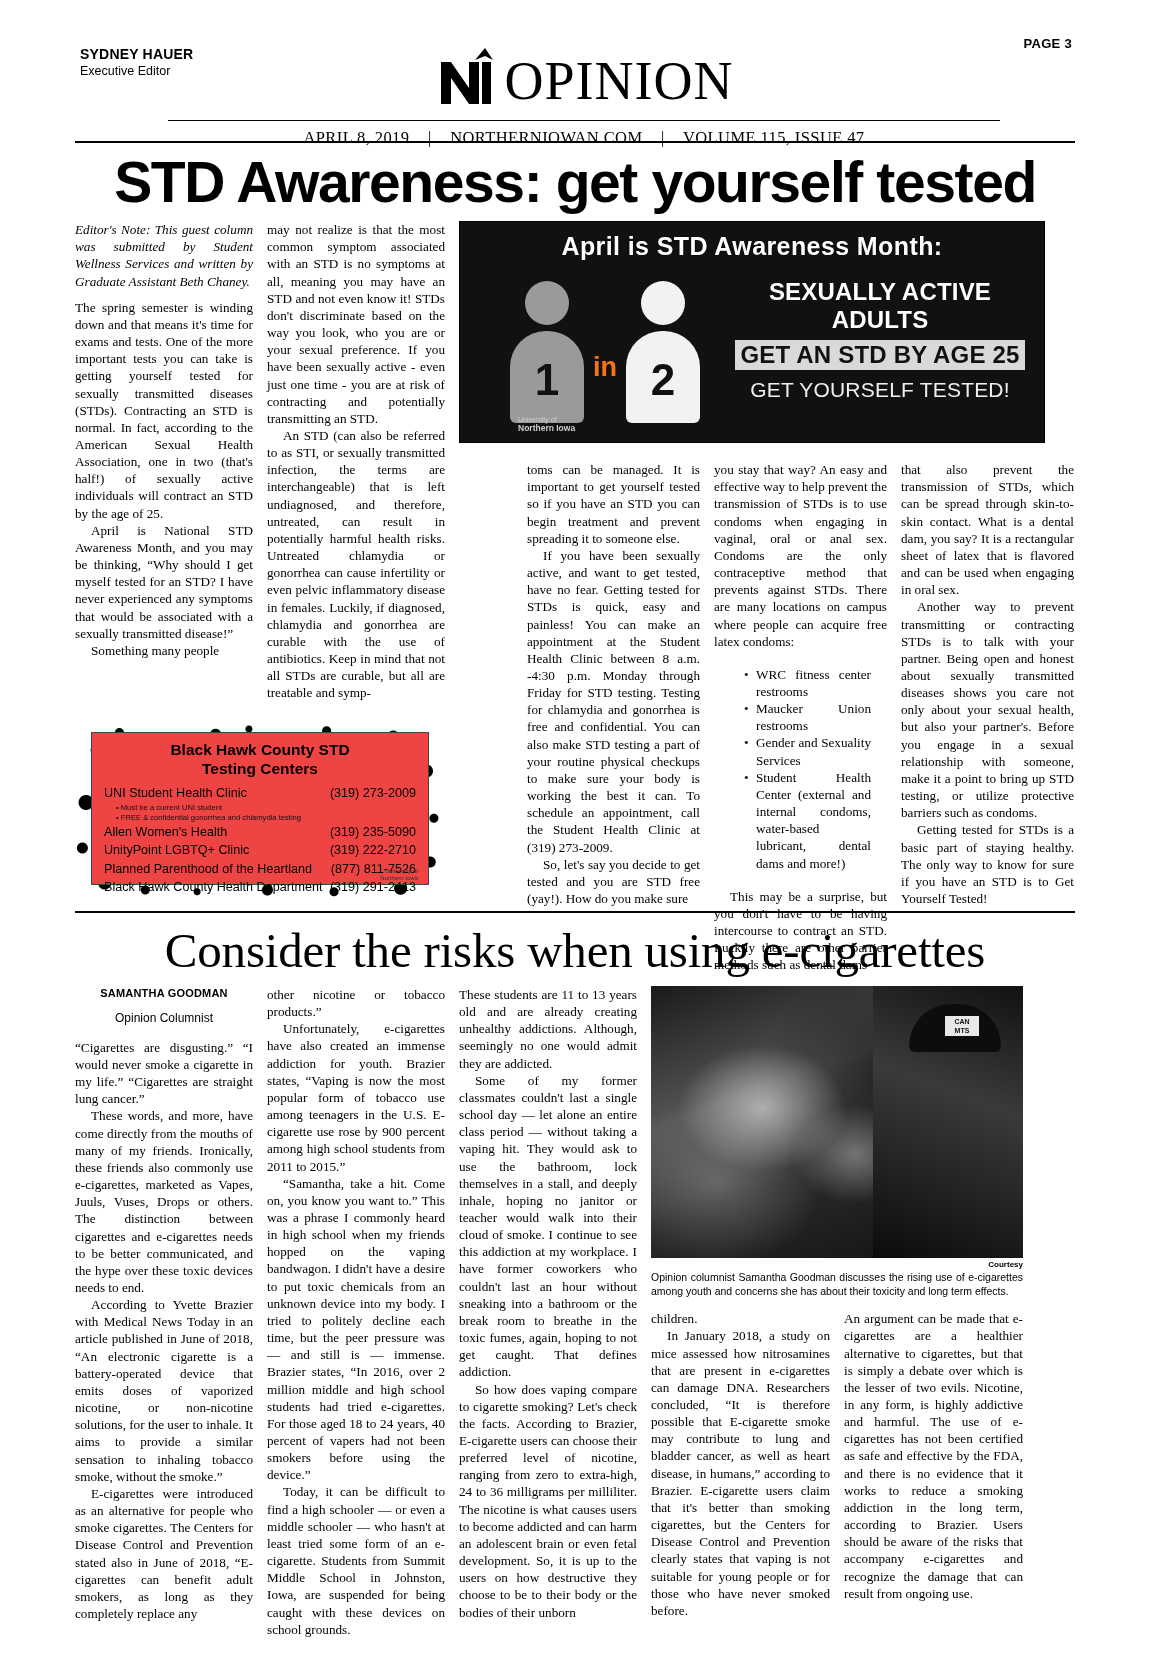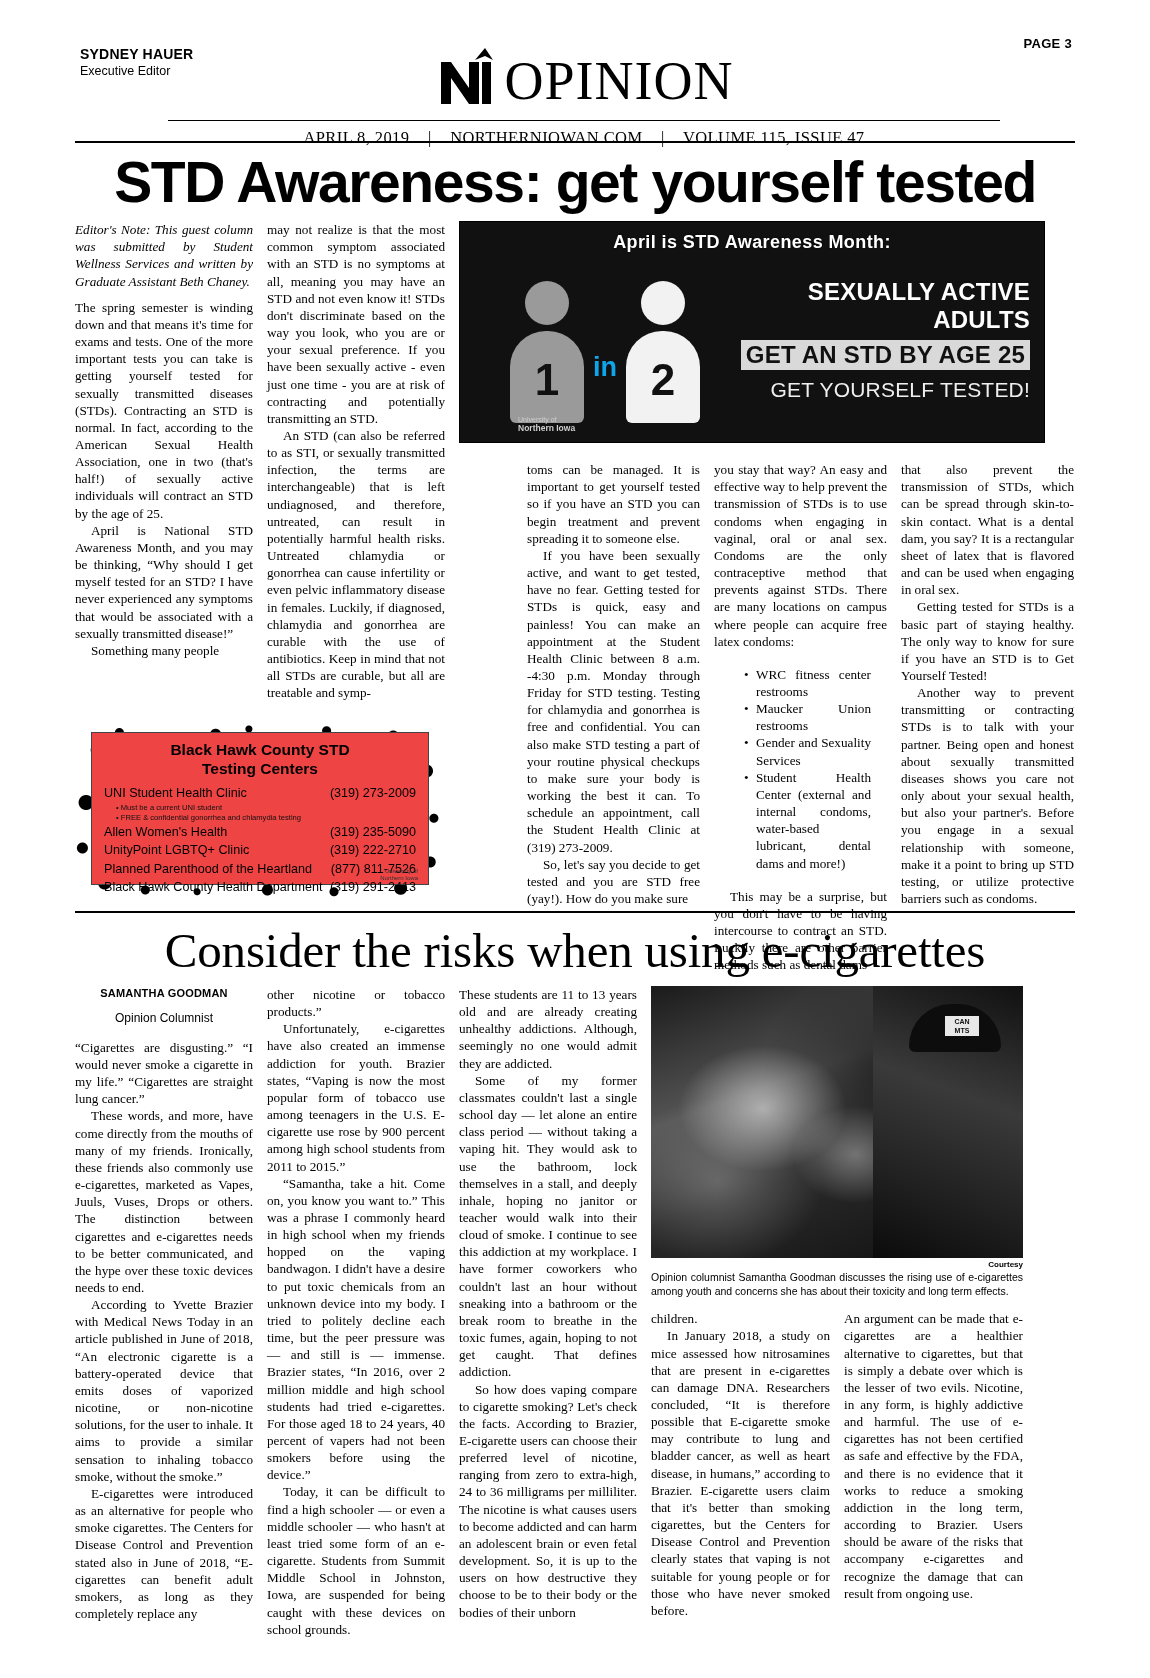--- a/index.html
+++ b/index.html
@@ -146,21 +146,21 @@
     box-sizing: border-box;
   }
   .banner-title {
     position: absolute;
     top: 10px;
     left: 0; right: 0;
     text-align: center;
     color: #fff;
     font-family: "Liberation Sans", sans-serif;
     font-weight: bold;
-    font-size: 18px;
+    font-size: 25px;
     letter-spacing: .4px;
     text-shadow: 0 0 2px #000;
   }
   .banner-left {
     position: absolute;
     left: 20px;
     top: 46px;
     width: 250px;
     height: 166px;
     display: flex;
@@ -197,34 +197,34 @@
     font-family: "Liberation Sans", sans-serif;
     font-weight: bold;
     font-size: 44px;
     color: #111;
   }
   .p-gray .head, .p-gray .body { background: #9a9a9a; }
   .p-white .head, .p-white .body { background: #f2f2f2; }
   .in-word {
     font-family: "Liberation Sans", sans-serif;
     font-weight: bold;
-    color: #0ea5e9;
+    color: #f97316;
     font-size: 27px;
     align-self: center;
     position: relative;
     top: 16px;
   }
   .banner-right {
     position: absolute;
     right: 14px;
     top: 56px;
     width: 300px;
     color: #fff;
     font-family: "Liberation Sans", sans-serif;
-    text-align: right;
+    text-align: center;
   }
   .banner-right .l1 {
     font-weight: bold;
     font-size: 24px;
     letter-spacing: .2px;
     line-height: 1.18;
   }
   .banner-right .l2 {
     font-weight: bold;
     font-size: 24px;
@@ -589,22 +589,22 @@
         <ul>
           <li>WRC fitness center restrooms</li>
           <li>Maucker Union restrooms</li>
           <li>Gender and Sexuality Services</li>
           <li>Student Health Center (external and internal condoms, water-based lubricant, dental dams and more!)</li>
         </ul>
         <p>This may be a surprise, but you don't have to be having intercourse to contract an STD. Luckily there are other barrier methods such as dental dams</p>
       </div>
       <div class="sc">
         <p class="first">that also prevent the transmission of STDs, which can be spread through skin-to-skin contact. What is a dental dam, you say? It is a rectangular sheet of latex that is flavored and can be used when engaging in oral sex.</p>
+        <p>Another way to prevent transmitting or contracting STDs is to talk with your partner. Being open and honest about sexually transmitted diseases shows you care not only about your sexual health, but also your partner's. Before you engage in a sexual relationship with someone, make it a point to bring up STD testing, or utilize protective barriers such as condoms.</p>
         <p>Getting tested for STDs is a basic part of staying healthy. The only way to know for sure if you have an STD is to Get Yourself Tested!</p>
-        <p>Another way to prevent transmitting or contracting STDs is to talk with your partner. Being open and honest about sexually transmitted diseases shows you care not only about your sexual health, but also your partner's. Before you engage in a sexual relationship with someone, make it a point to bring up STD testing, or utilize protective barriers such as condoms.</p>
       </div>
     </div>
   </div>
 
   <div class="divider-2"></div>
 
   <div class="headline2">Consider the risks when using e-cigarettes</div>
 
   <div class="story2">
     <div class="s2col">

